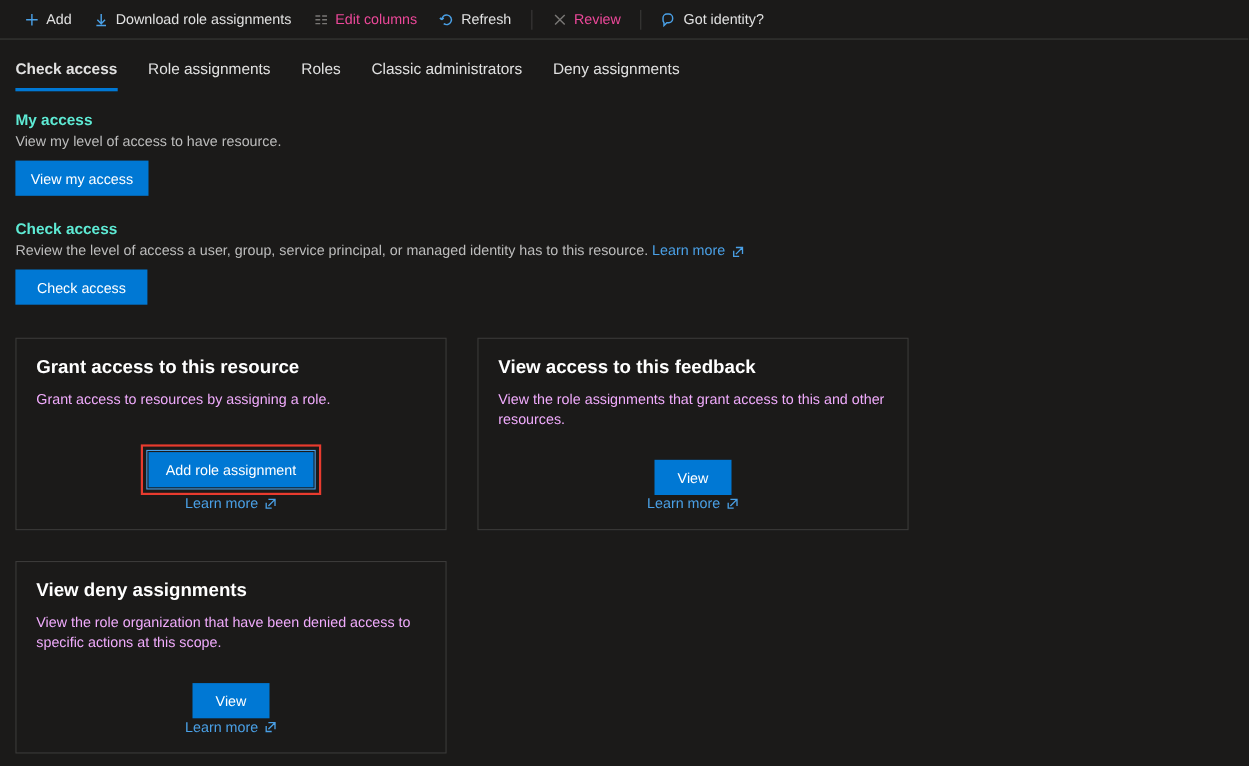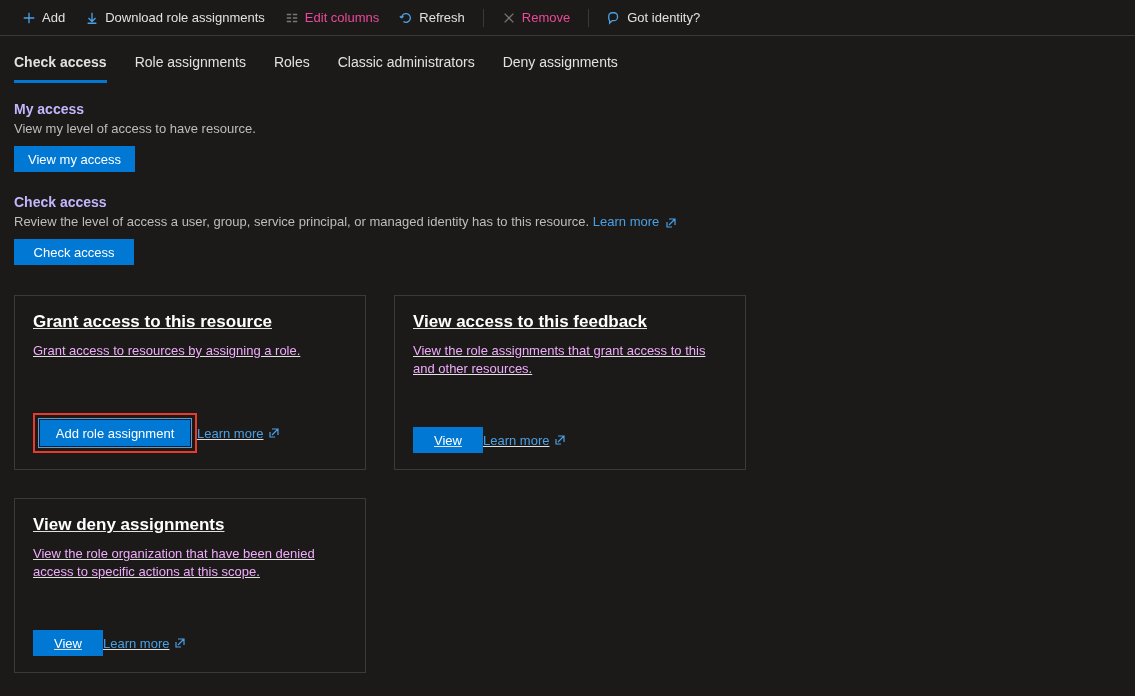--- a/index.html
+++ b/index.html
@@ -53,58 +53,57 @@
     cursor: pointer;
     color: #e1e1e1;
     font-size: 14px;
   }
   .tab.active {
     border-bottom: 3px solid #0078d4;
     font-weight: 600;
   }
 
   .content { padding: 18px 14px 30px 14px; }
-  .section-title { font-weight: 600; color: #c4b5fd; margin-bottom: 4px; font-size:14px; }
+  .section-title { font-weight: 600; color: #5eead4; margin-bottom: 4px; font-size:14px; }
   .section-desc { color: #bdbdbd; font-size: 13px; margin-bottom: 10px; }
   .link { color: #4aa0e6; cursor: pointer; }
   .btn {
     display: inline-flex;
     align-items: center;
     justify-content: center;
     background: #0078d4;
     color: #fff;
     border: none;
-    padding: 4px 14px;
+    padding: 16px 14px;
     height: 26px;
     font-size: 13px;
     cursor: pointer;
     min-width: 70px;
   }
   .btn.wide { min-width: 120px; }
 
   .cards {
     display: flex;
     gap: 28px;
     margin-top: 30px;
     flex-wrap: wrap;
   }
   .card {
-    width: 352px;
+    width: 392px;
     border: 1px solid #3b3a39;
     padding: 16px 18px 16px 18px;
     display: flex;
     flex-direction: column;
     min-height: 175px;
     background: #1b1a19;
-    text-decoration: underline;
   }
   .card h3 { margin: 0 0 10px 0; color: #fff; font-size: 17px; font-weight: 600; }
   .card p { margin: 0; color: #f0abfc; font-size: 13px; line-height: 1.4; flex: 0 0 auto; }
   .card .spacer { flex: 1; }
-  .card-footer { display: flex; align-items: center; justify-content: flex-start; margin-top: 14px; }
+  .card-footer { display: flex; align-items: center; justify-content: flex-start; margin-top: 14px; flex-direction: column; }
   .learn-more { color: #4aa0e6; font-size: 13px; display: inline-flex; align-items: center; gap: 5px; cursor:pointer; }
 
   .highlight-wrap {
     border: 2px solid #e83b2e;
     padding: 3px;
     display:inline-block;
   }
   .highlight-inner {
     border: 1px solid #4aa0e6;
     padding: 1px;
@@ -142,21 +141,21 @@
     <svg class="icon" viewBox="0 0 16 16">
         <path class="blue-stroke" d="M3 8a5 5 0 1 1 2 4M3 8l-2-2M3 8l2-2" fill="none"></path>
       </svg>
     <span>Refresh</span>
   </div>
   <div class="toolbar-sep"></div>
   <div class="toolbar-item disabled">
     <svg class="icon" viewBox="0 0 16 16">
         <path class="gray-stroke" d="M3 3l10 10M13 3L3 13"></path>
       </svg>
-    <span>Remove</span>
+    <span>Review</span>
   </div>
   <div class="toolbar-sep"></div>
   <div class="toolbar-item">
     <svg class="icon" viewBox="0 0 16 16">
         <path class="blue-stroke" d="M8 2a4 4 0 0 1 4 4v1a4 4 0 0 1-4 4H6l-3 3v-3a4 4 0 0 1-1-3V6a4 4 0 0 1 4-4h2z" fill="none"></path>
       </svg>
     <span>Got identity?</span>
   </div>
 </div>
 

